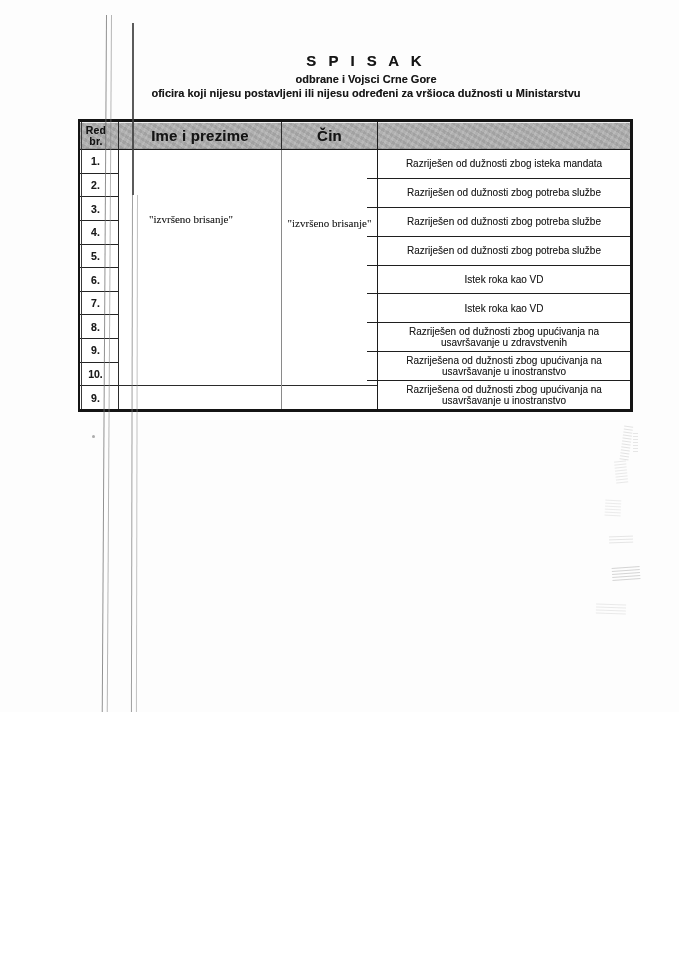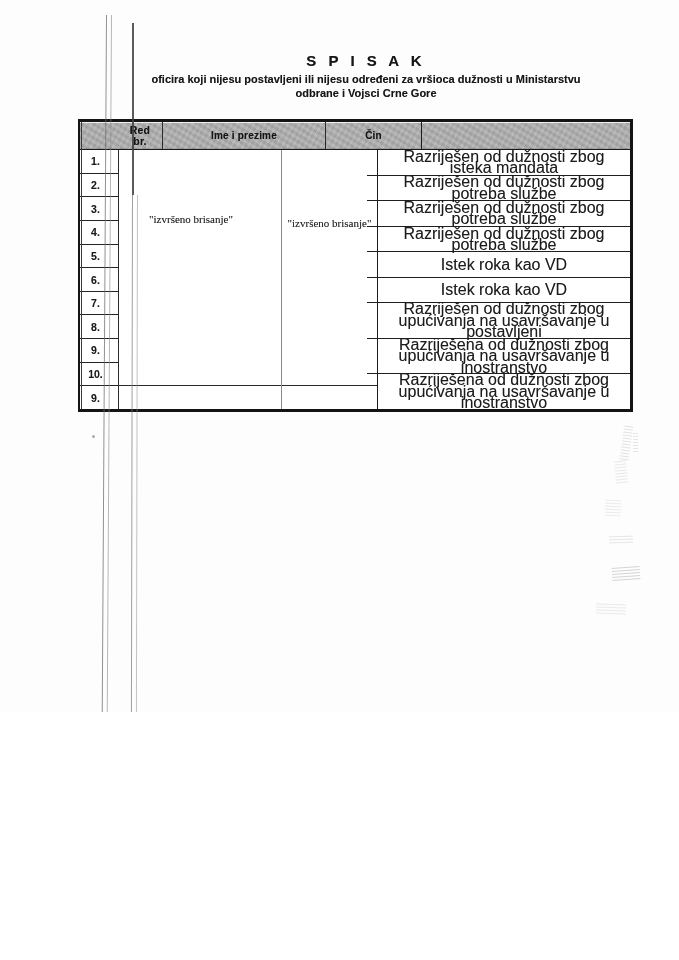--- a/index.html
+++ b/index.html
@@ -36,22 +36,22 @@
     display:flex; height:28px; box-sizing:border-box;
     border-bottom:1px solid #1a1a1a;
     background-color:#b1b1b1;
     background-image:
       repeating-linear-gradient(31deg,  rgba(255,255,255,.07) 0 3px, rgba(0,0,0,.05) 3px 6px),
       repeating-linear-gradient(117deg, rgba(255,255,255,.05) 0 2px, rgba(0,0,0,.04) 2px 5px);
     box-shadow: inset 0 1px 0 rgba(252,252,252,.85), inset 0 -1px 0 rgba(0,0,0,.10);
     font-weight:bold;
   }
   .th { display:flex; align-items:center; justify-content:center; text-align:center;
-        font-size:10px; color:#141414; box-sizing:border-box; letter-spacing:.2px; }
-  .th-red { width:39px; border-right:1px solid #2b2b2b; font-size:10.5px; line-height:11px; padding:0 9px 0 3px;margin-left:44px; }
+        font-size:15px; color:#141414; box-sizing:border-box; letter-spacing:.2px; }
+  .th-red { width:39px; border-right:1px solid #2b2b2b; font-size:10.5px; line-height:11px; padding:0 9px 0 3px; }
   .th-ime { width:163px; border-right:1px solid #2b2b2b; }
   .th-cin { width:96px;  border-right:1px solid #1c1c1c; }
   .th-nap { flex:1; }
 
   .tbody { display:flex; height:calc(100% - 28px); }
 
   .col-num { width:39px; border-right:1px solid #2b2b2b; display:flex; flex-direction:column; box-sizing:border-box; }
   .num-cell { flex:1; display:flex; align-items:center; justify-content:center;
               padding-right:7px; box-sizing:border-box;
               font-size:10.5px; font-weight:bold; }
@@ -59,21 +59,21 @@
 
   .col-ime { width:163px; border-right:1px solid #8a8a8a; display:flex; flex-direction:column; box-sizing:border-box; }
   .col-cin { width:96px;  border-right:1px solid #1c1c1c; display:flex; flex-direction:column; box-sizing:border-box; }
   .merged-cell { flex:10; font-family:"Liberation Serif", serif; font-size:11px; text-align:center; color:#222; }
   .col-ime .merged-cell span { display:block; margin-top:63px; transform:translateX(-9px); }
   .col-cin .merged-cell span { display:block; margin-top:67px; }
   .empty-cell { flex:1; border-top:1px solid #2b2b2b; }
 
   .col-nap { flex:1; display:flex; flex-direction:column; }
   .nap-cell { position:relative; flex:1; display:flex; align-items:center; justify-content:center;
-              text-align:center; font-size:16px; line-height:11.5px;
+              text-align:center; font-size:10px; line-height:11.5px;
               padding:0 10px; box-sizing:border-box; }
   .nap-cell:not(:last-child) { border-bottom:1px solid #1f1f1f; }
   
   .nap-cell:not(:last-child)::after {
     content:""; position:absolute; left:-11px; bottom:-1px; width:11px; height:1px; background:#1f1f1f;
   }
 
   
   .scan-a {
     position:absolute; left:106px; top:15px; height:933px; width:4px; z-index:5;
@@ -105,22 +105,22 @@
 <body>
 
 <div class="page">
 
   <div class="scan-a"></div>
   <div class="scan-b-dark"></div>
   <div class="scan-b"></div>
 
   <div class="heading">
     <div class="title">S P I S A K</div>
+    <div class="subtitle">odbrane i Vojsci Crne Gore</div>
     <div class="subtitle">oficira koji nijesu postavljeni ili nijesu određeni za vršioca dužnosti u Ministarstvu</div>
-    <div class="subtitle">odbrane i Vojsci Crne Gore</div>
   </div>
 
   <div class="doc-table">
     <div class="thead">
       <div class="th th-red">Red br.</div>
       <div class="th th-ime">Ime i prezime</div>
       <div class="th th-cin">Čin</div>
     </div>
     <div class="tbody">
       <div class="col-num" id="num-col">
@@ -148,21 +148,21 @@
         </div>
         <div class="empty-cell"></div>
       </div>
       <div class="col-nap" id="nap-col">
           <div class="nap-cell">Razriješen od dužnosti zbog isteka mandata</div>
           <div class="nap-cell">Razriješen od dužnosti zbog potreba službe</div>
           <div class="nap-cell">Razriješen od dužnosti zbog potreba službe</div>
           <div class="nap-cell">Razriješen od dužnosti zbog potreba službe</div>
           <div class="nap-cell">Istek roka kao VD</div>
           <div class="nap-cell">Istek roka kao VD</div>
-          <div class="nap-cell">Razriješen od dužnosti zbog upućivanja na usavršavanje u postavljeni</div>
+          <div class="nap-cell">Razriješen od dužnosti zbog upućivanja na usavršavanje u zdravstvenih</div>
           <div class="nap-cell">Razriješena od dužnosti zbog upućivanja na usavršavanje u inostranstvo</div>
           <div class="nap-cell">Razriješena od dužnosti zbog upućivanja na usavršavanje u inostranstvo</div>
         </div>
     </div>
   </div>
 
   <div class="smudge" style="left:622px;top:424px;width:9px;height:36px;opacity:.18;transform:rotate(8deg);"></div>
   <div class="smudge" style="left:633px;top:432px;width:5px;height:20px;opacity:.15;"></div>
   <div class="smudge" style="left:615px;top:459px;width:12px;height:24px;opacity:.14;transform:rotate(-6deg);"></div>
   <div class="smudge" style="left:605px;top:498px;width:16px;height:18px;opacity:.12;transform:rotate(3deg);"></div>

